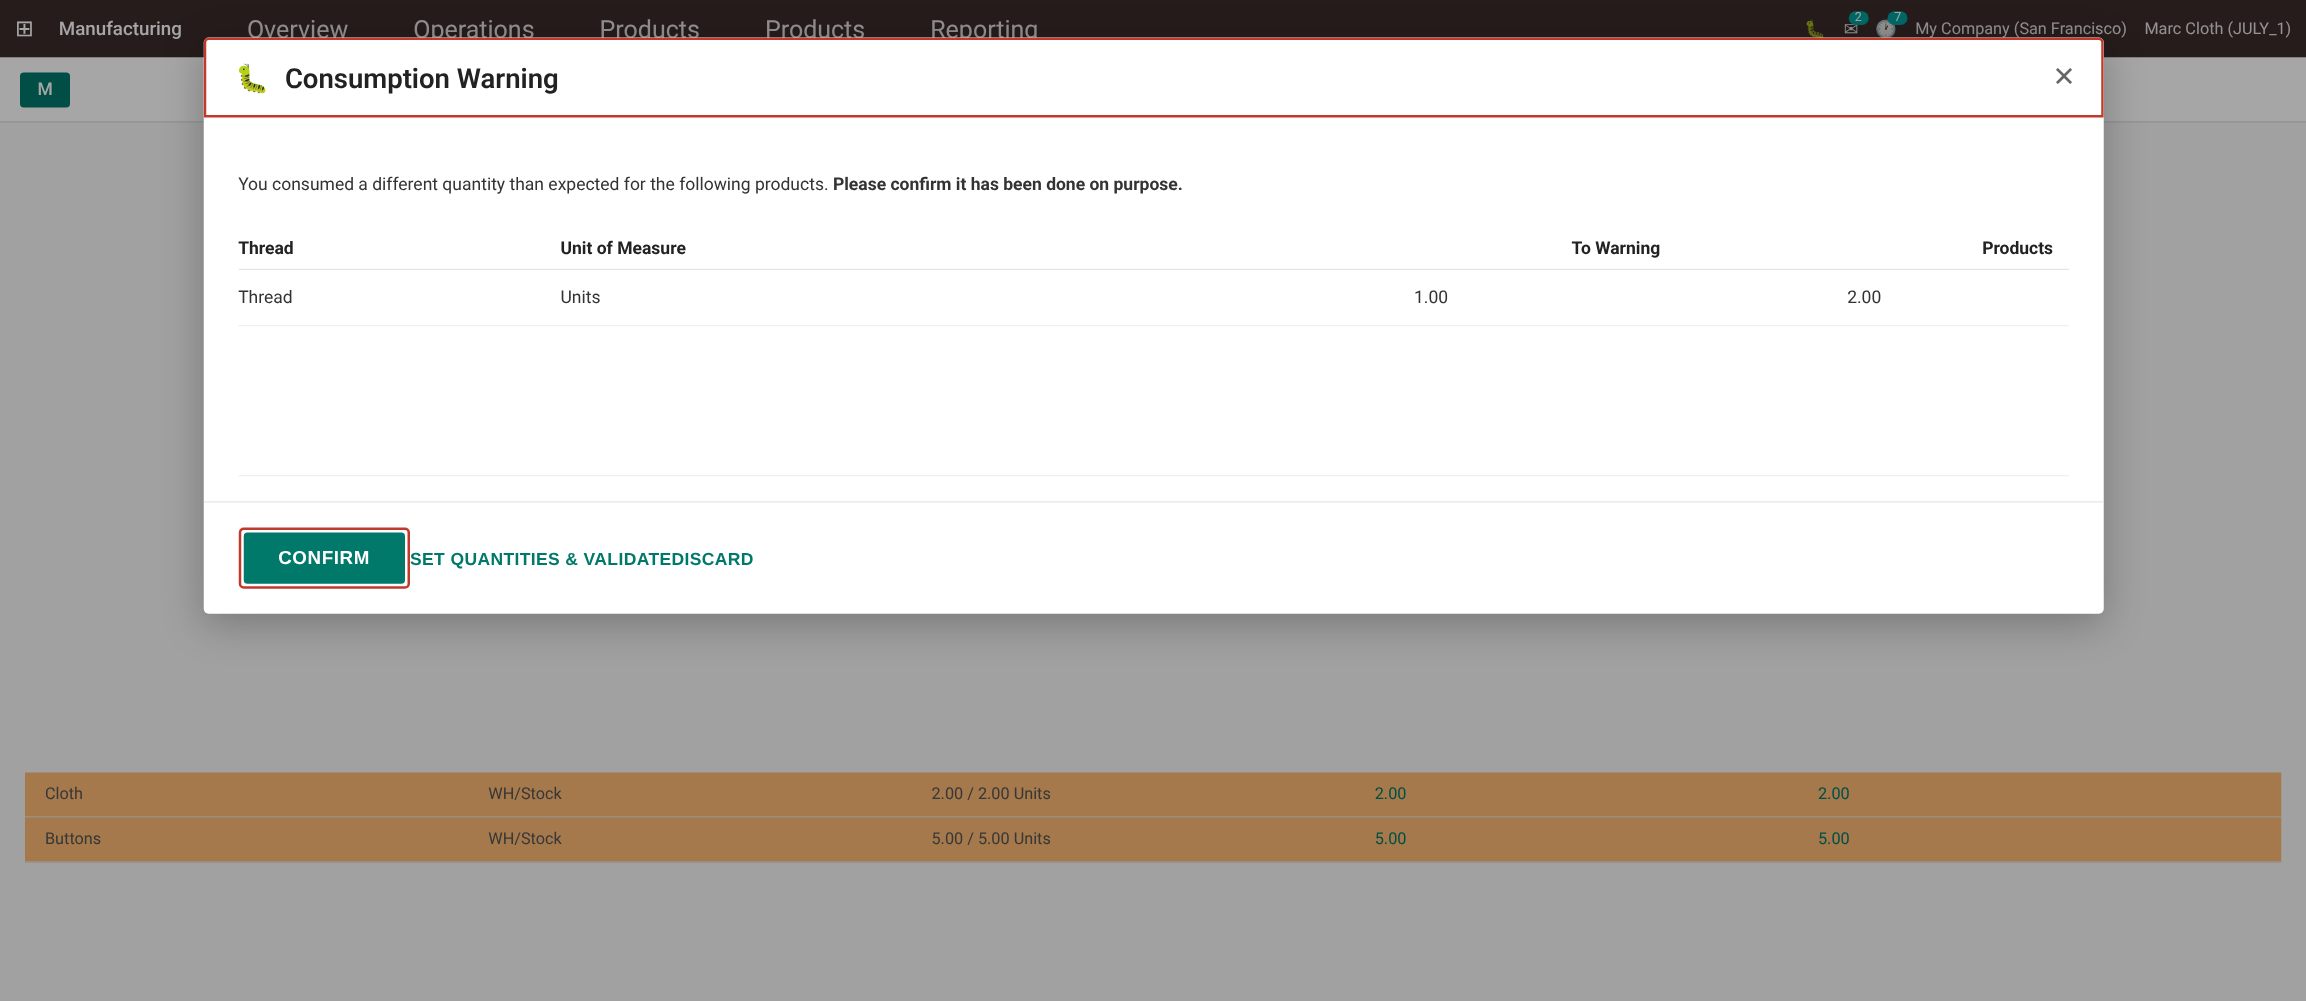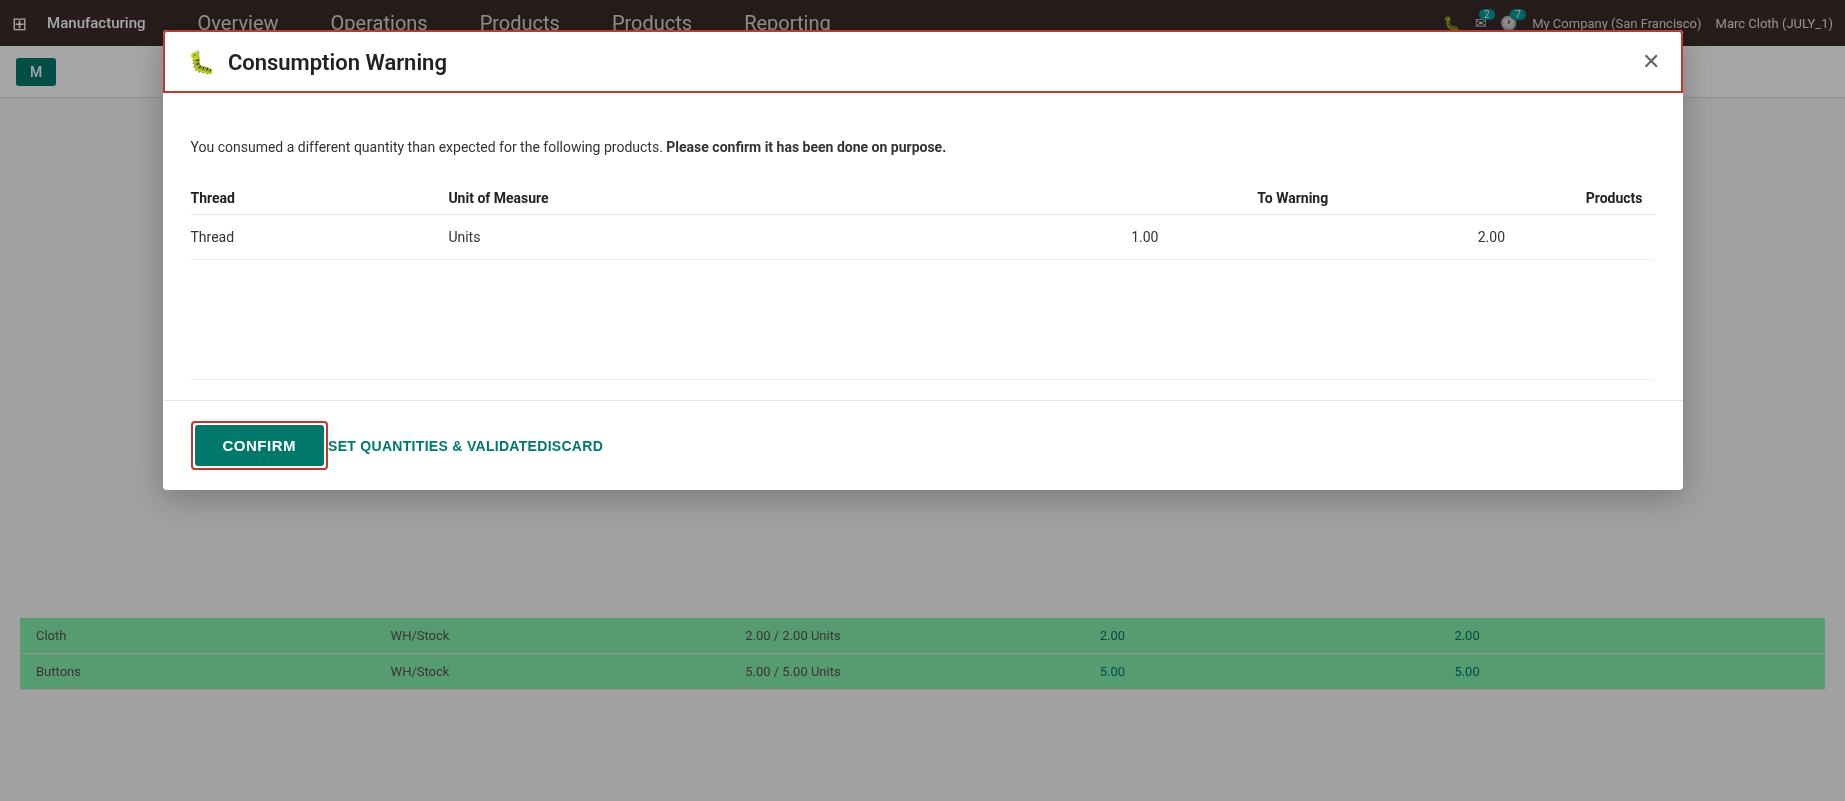--- a/index.html
+++ b/index.html
@@ -121,21 +121,21 @@
       top: 98px; left: 0; right: 0; bottom: 0;
       background: #f8f8f8;
       padding: 20px;
     }
 
     .bg-row {
       display: flex;
       align-items: center;
       padding: 10px 16px;
       border-bottom: 1px solid #e5e5e5;
-      background: #86efac;
+      background: #fdba74;
       font-size: 13px;
       color: #333;
     }
 
     .bg-row-col {
       flex: 1;
       color: #555;
     }
 
     .bg-row-col.teal {

